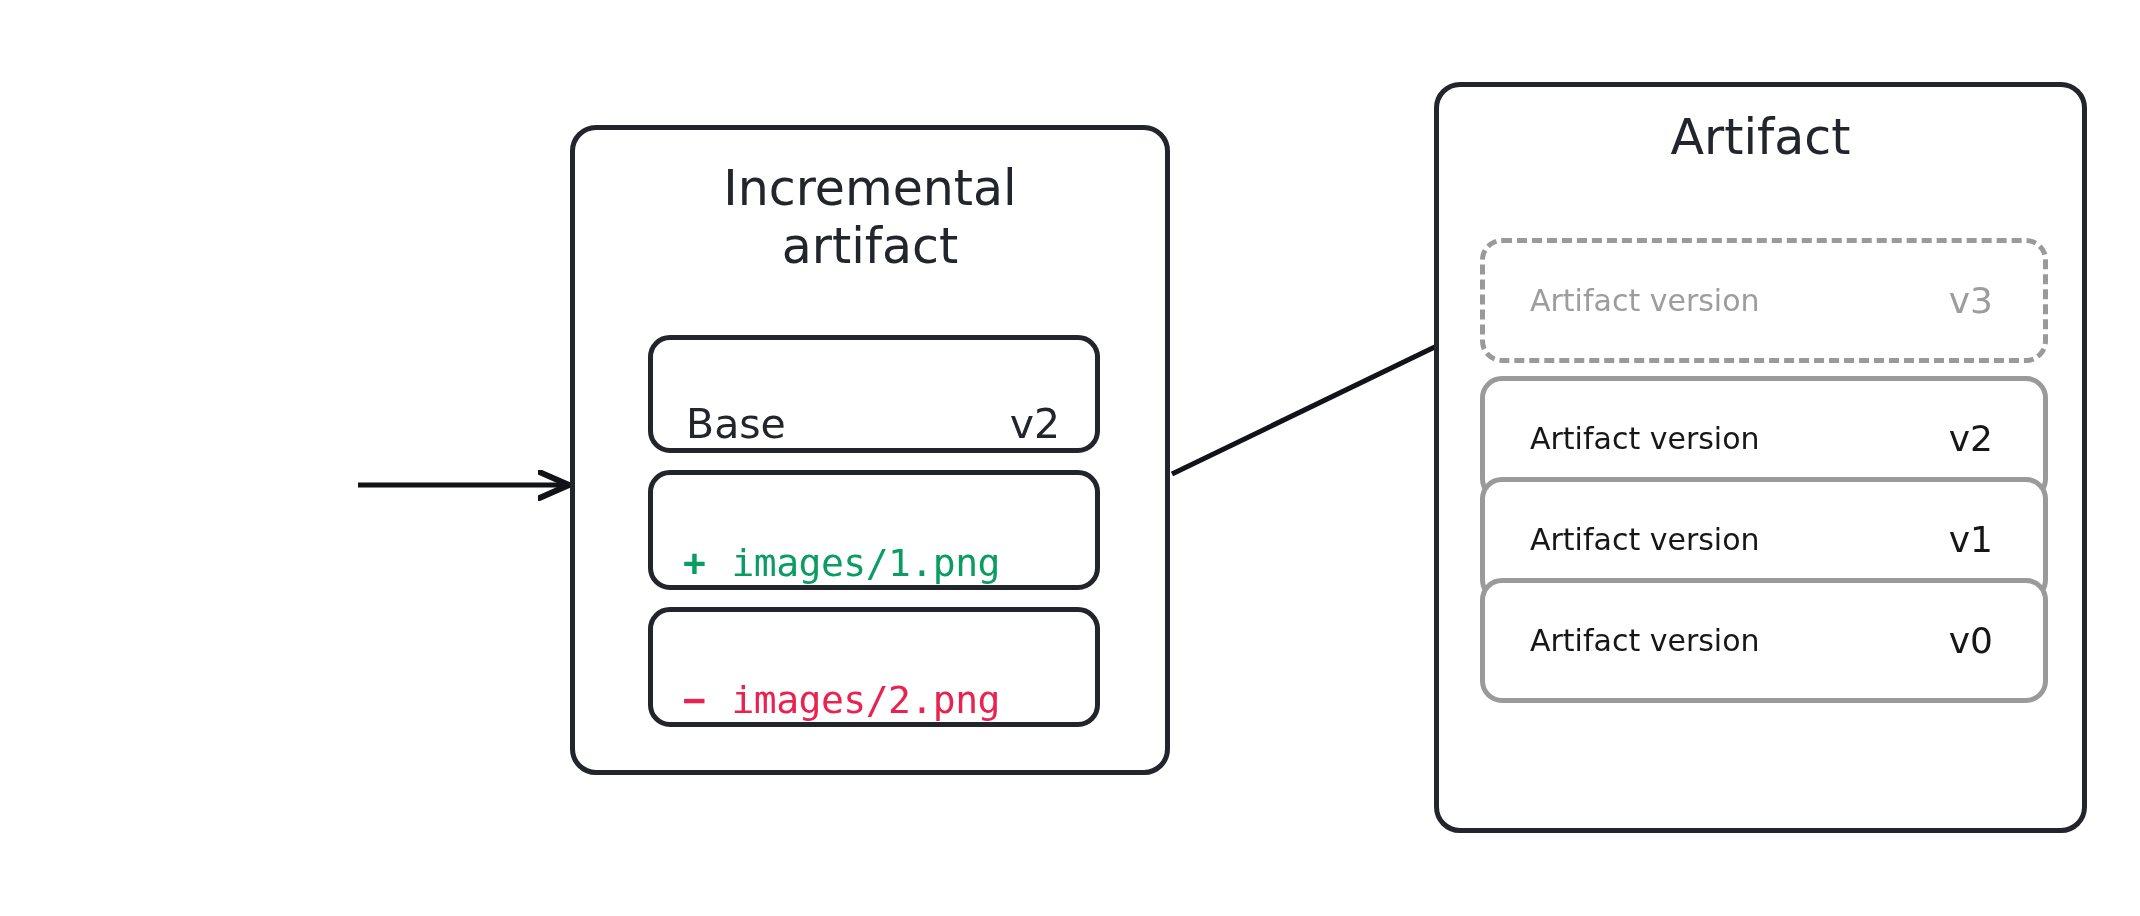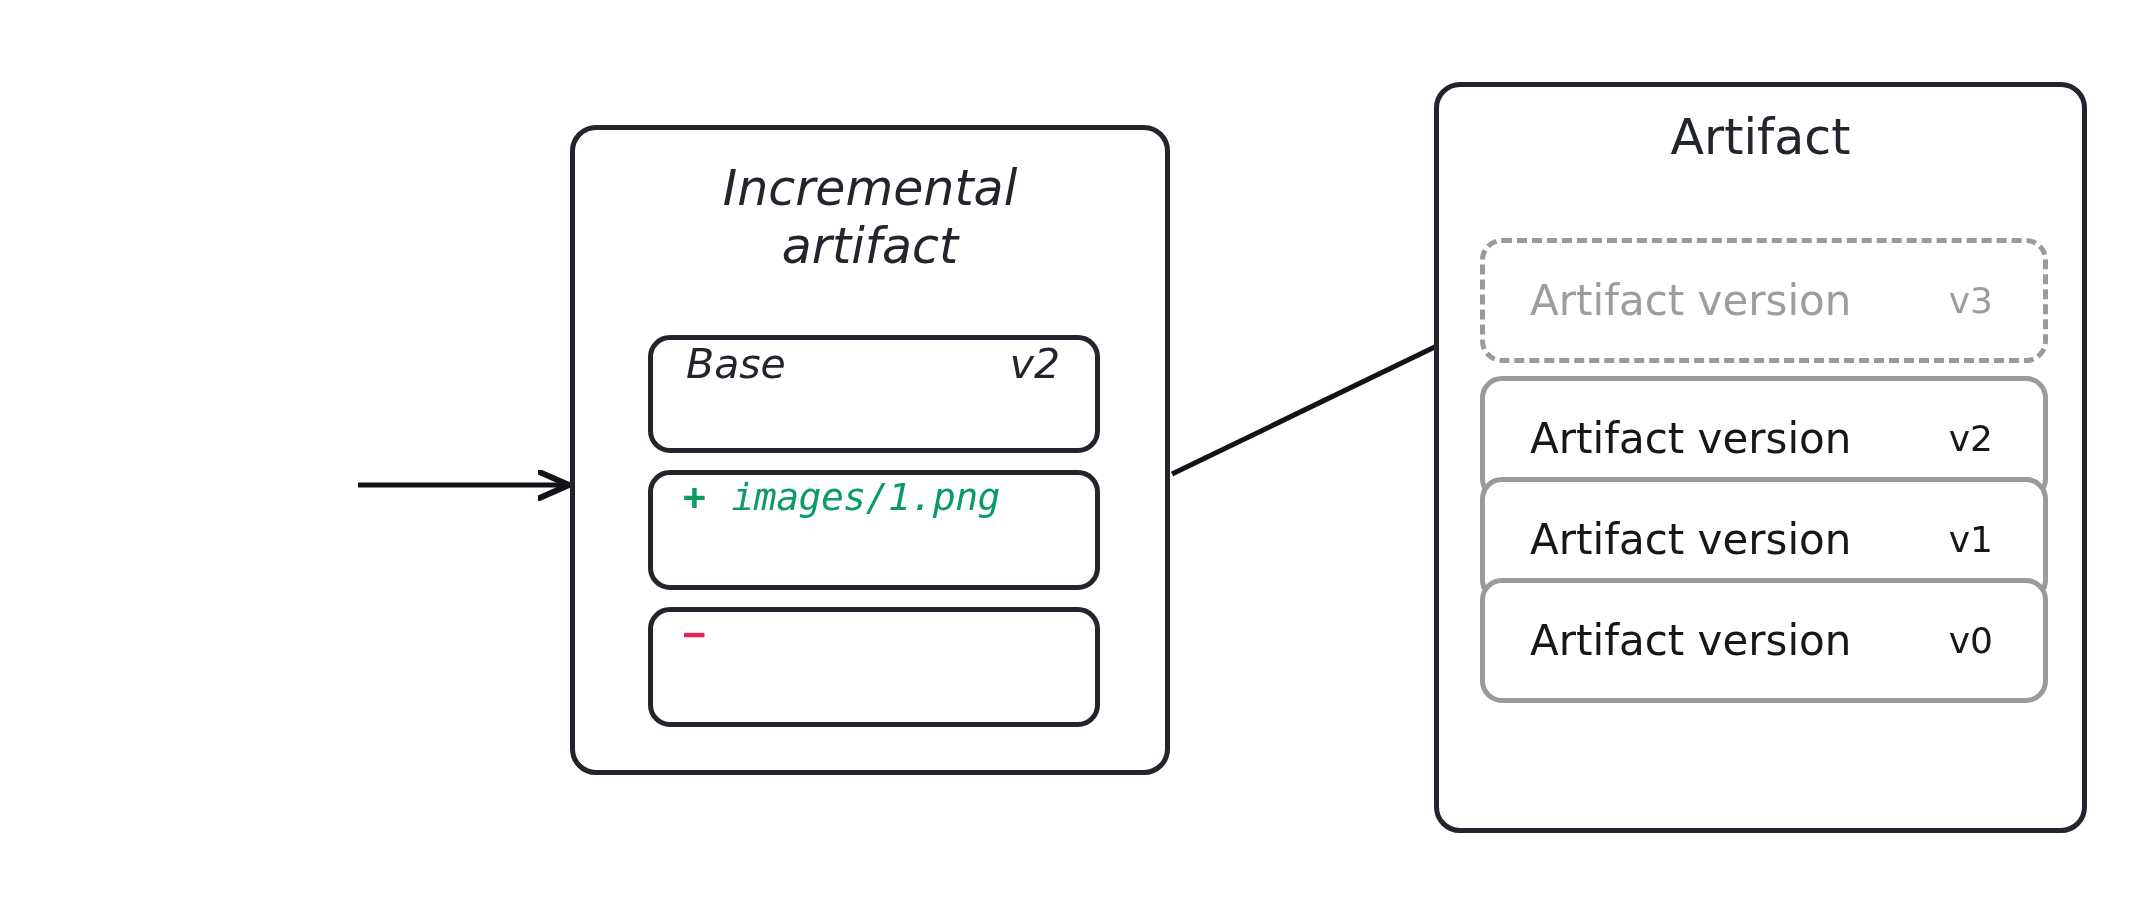--- a/index.html
+++ b/index.html
@@ -46,21 +46,20 @@
     letter-spacing: .2px;
   }
 
   
   #incremental-node {
     left: 570px;
     top: 125px;
     width: 600px;
     height: 650px;
     display: block;
-    font-style: italic;
   }
   #incremental-title {
     position: absolute;
     left: 0;
     top: 30px;
     width: 100%;
     text-align: center;
     font-size: 49px;
     line-height: 1.18;
     color: #22252c;
@@ -69,21 +68,21 @@
 
   .diff-row {
     position: absolute;
     left: 73px;
     width: 452px;
     box-sizing: border-box;
     border: 5px solid #22252c;
     border-radius: 22px;
     background: #fff;
     display: flex;
-    align-items: flex-start;
+    align-items: flex-end;
   }
   #row-base   { top: 205px; height: 118px; }
   #row-add    { top: 340px; height: 120px; }
   #row-remove { top: 477px; height: 120px; }
 
   .base-name {
     font-size: 41px;
     color: #22252c;
     margin-left: 33px;
   }
@@ -138,21 +137,21 @@
     display: flex;
     align-items: center;
   }
   .version-row.solid {
     border: 5px solid #9a9a9a;
   }
   .version-row.ghost {
     border: 5px dashed #9a9a9a;
   }
   .version-row .v-label {
-    font-size: 42px;
+    font-size: 30px;
     color: #171717;
     margin-left: 45px;
   }
   .version-row .v-num {
     font-size: 36px;
     color: #171717;
     margin-left: auto;
     margin-right: 50px;
   }
   .version-row.ghost .v-label,
@@ -200,20 +199,21 @@
       <span class="base-ver">v2</span>
     </div>
 
     <div id="row-add" class="diff-row">
       <span class="mono diff-sign add">+</span>
       <span class="mono diff-path add">images/1.png</span>
     </div>
 
     <div id="row-remove" class="diff-row">
       <span class="mono diff-sign del">−</span>
+      <span class="mono diff-path del">images/2.png</span>
     </div>
   </div>
 
   <div id="artifact-node" class="node outer-box">
     <div id="artifact-title">Artifact</div>
 
     <div id="ver-0" class="version-row ghost">
       <span class="v-label">Artifact version</span>
       <span class="v-num">v3</span>
     </div>

